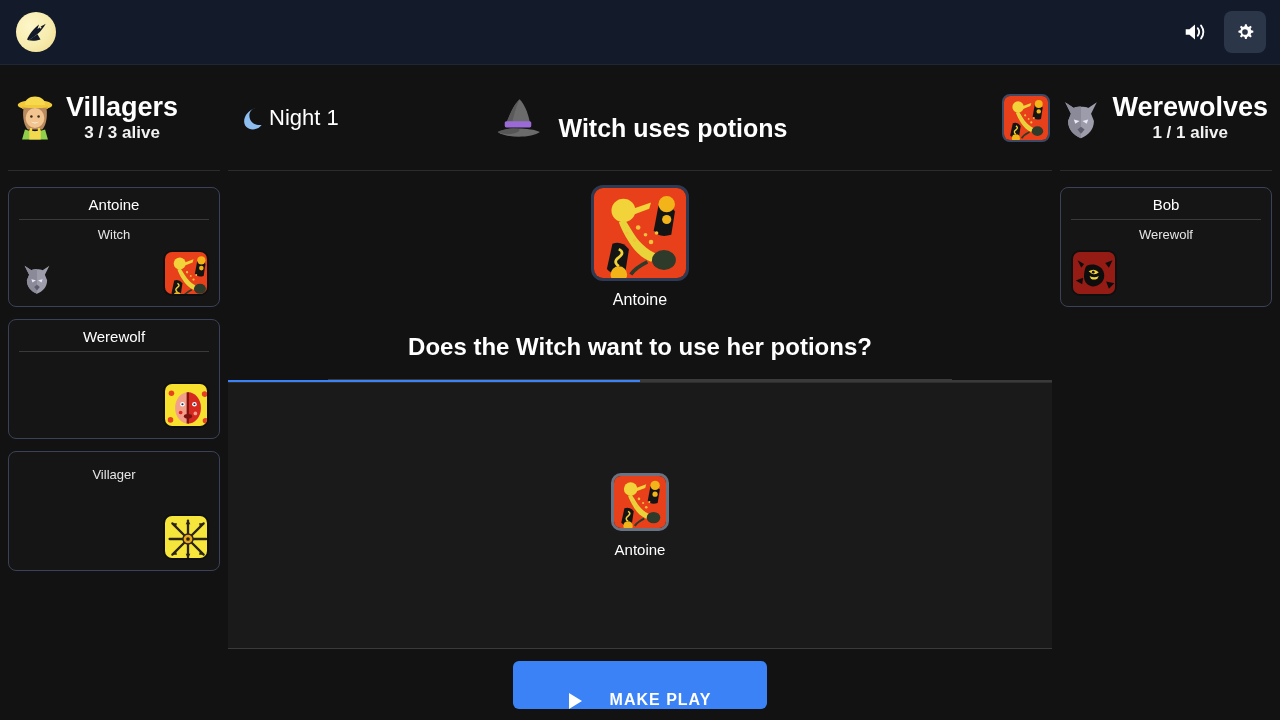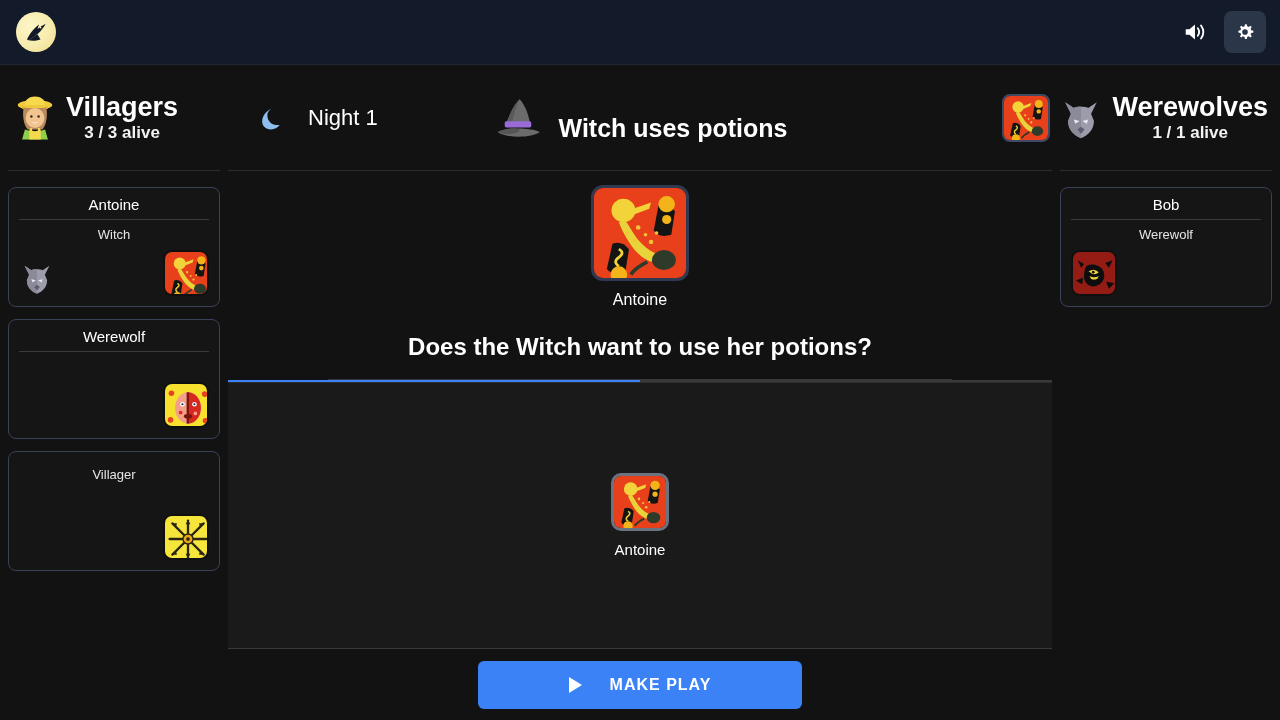--- a/index.html
+++ b/index.html
@@ -85,21 +85,21 @@
 
   
   .center { flex: 1 1 auto; display: flex; flex-direction: column; min-width: 0; }
   .center-head {
     height: 106px; flex: 0 0 106px;
     display: flex; align-items: center; justify-content: center; gap: 18px;
     border-bottom: 1px solid #2c2c2c;
     margin: 0 0px;
     position: relative;
   }
-  .phase-chip { position: absolute; left: 28px; display: flex; align-items: center; gap: 24px; }
+  .phase-chip { position: absolute; left: 10px; display: flex; align-items: center; gap: 3px; }
   .phase-text { font-size: 22px; color: #fff; }
   .step-wrap { display: flex; align-items: flex-end; gap: 16px; }
   .step-text { font-size: 25px; font-weight: bold; }
 
   .center-main { flex: 1 1 auto; display: flex; flex-direction: column; padding: 0; min-height: 0; }
 
   .target { text-align: center; padding-top: 14px; }
   .target-card {
     width: 98px; height: 96px; border-radius: 12px; overflow: hidden;
     border: 3px solid #2f3a52; margin: 0 auto;
@@ -134,25 +134,25 @@
     width: 58px; height: 58px; border-radius: 10px; overflow: hidden;
     border: 3px solid #6b7382; margin: 0 auto;
   }
   .choice-name { font-size: 15px; margin-top: 10px; }
 
   .footer {
     flex: 0 0 72px; display: flex; align-items: center; justify-content: center;
     border-top: 1px solid #3a3a3a;
   }
   .play-btn {
-    width: 324px; height: 48px; border-radius: 6px; border: none;
+    width: 254px; height: 48px; border-radius: 6px; border: none;
     background: #3b82f6; color: #fff; cursor: pointer;
     font-family: "Liberation Sans", sans-serif;
     font-size: 16px; font-weight: bold; letter-spacing: 1px;
-    display: flex; align-items: center; justify-content: center; gap: 28px;
+    display: flex; align-items: flex-end; justify-content: center; gap: 28px;
   }
   .play-tri {
     width: 0; height: 0;
     border-left: 13px solid #fff;
     border-top: 8px solid transparent;
     border-bottom: 8px solid transparent;
   }
   svg { display: block; }
 </style>
 </head>

